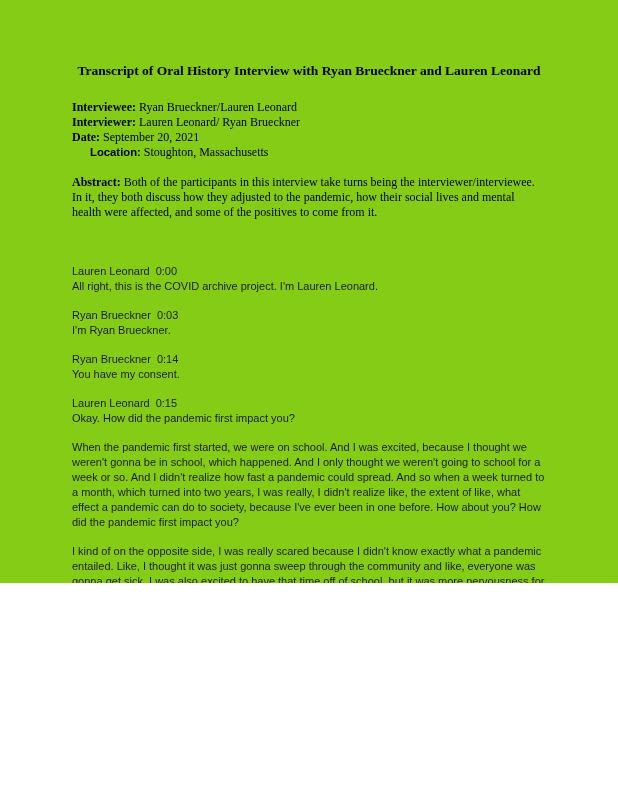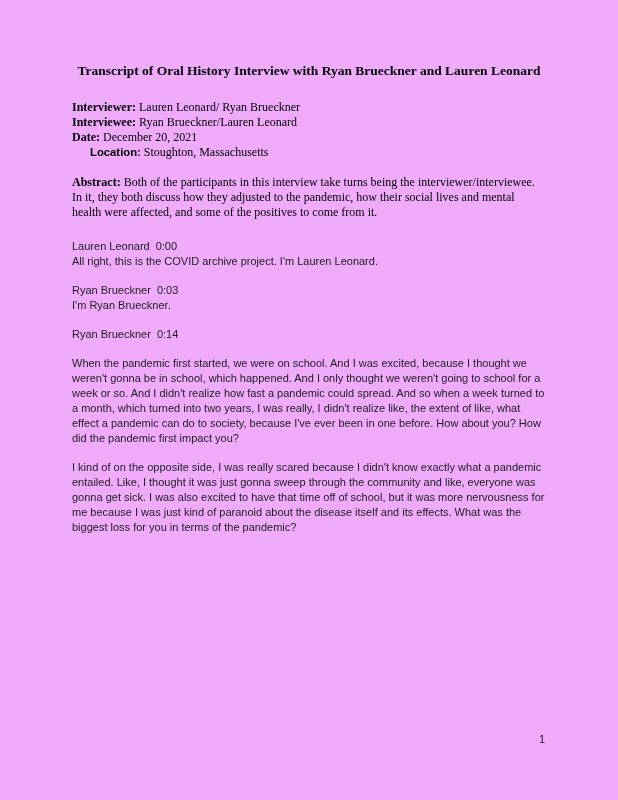--- a/index.html
+++ b/index.html
@@ -3,22 +3,22 @@
 <meta charset="utf-8">
 <style>
   html, body {
     margin: 0;
     padding: 0;
     background: #ffffff;
   }
   .page {
     position: relative;
     width: 618px;
-    height: 800px;
-    background: #f0abfc;
+    height: 583px;
+    background: #84cc16;
     box-sizing: border-box;
     padding: 62px 72px 0 72px;
     font-family: "Liberation Serif", serif;
     color: #000000;
     overflow: hidden;
   }
   .title {
     font-family: "Liberation Serif", serif;
     font-size: 13.5px;
     font-weight: bold;
@@ -42,21 +42,21 @@
   .abstract {
     font-size: 12px;
     line-height: 15px;
     margin: 15px 0 0 0;
   }
   .abstract-label {
     font-weight: bold;
     margin-top: 20px;
   }
   .transcript {
-    margin-top: 19px;
+    margin-top: 44px;
     font-family: "Liberation Sans", sans-serif;
     font-size: 11px;
     line-height: 15px;
     color: #1c1c1c;
   }
   .entry {
     margin-bottom: 14px;
   }
   .entry-head {
     white-space: nowrap;
@@ -79,32 +79,32 @@
 </head>
 <body>
 
 <div class="page">
 
   <h1 class="title">Transcript of Oral History Interview with Ryan Brueckner and Lauren Leonard</h1>
 
   <div class="meta-block">
 
       <div class="meta-row">
+        <span class="meta-label font-serif">Interviewee:</span>
+        <span class="meta-value">Ryan Brueckner/Lauren Leonard</span>
+      </div>
+
+      <div class="meta-row">
         <span class="meta-label font-serif">Interviewer:</span>
         <span class="meta-value">Lauren Leonard/ Ryan Brueckner</span>
       </div>
 
       <div class="meta-row">
-        <span class="meta-label font-serif">Interviewee:</span>
-        <span class="meta-value">Ryan Brueckner/Lauren Leonard</span>
-      </div>
-
-      <div class="meta-row">
         <span class="meta-label font-serif">Date:</span>
-        <span class="meta-value">December 20, 2021</span>
+        <span class="meta-value">September 20, 2021</span>
       </div>
 
       <div class="meta-row">
         <span class="meta-label font-sans">Location:</span>
         <span class="meta-value">Stoughton, Massachusetts</span>
       </div>
     </div>
 
   <p class="abstract">
     <span class="abstract-label">Abstract:</span>
@@ -125,22 +125,29 @@
           <span class="speaker">Ryan Brueckner</span><span class="timestamp">0:03</span>
         </div>
         <p class="entry-text">I'm Ryan Brueckner.</p>
       </div>
 
 
       <div class="entry">
         <div class="entry-head">
           <span class="speaker">Ryan Brueckner</span><span class="timestamp">0:14</span>
         </div>
+        <p class="entry-text">You have my consent.</p>
       </div>
 
+      <div class="entry">
+        <div class="entry-head">
+          <span class="speaker">Lauren Leonard</span><span class="timestamp">0:15</span>
+        </div>
+        <p class="entry-text">Okay. How did the pandemic first impact you?</p>
+      </div>
 
       <div class="entry">
         <p class="entry-text">When the pandemic first started, we were on school. And I was excited, because I thought we weren't gonna be in school, which happened. And I only thought we weren't going to school for a week or so. And I didn't realize how fast a pandemic could spread. And so when a week turned to a month, which turned into two years, I was really, I didn't realize like, the extent of like, what effect a pandemic can do to society, because I've ever been in one before. How about you? How did the pandemic first impact you?</p>
       </div>
 
       <div class="entry">
         <p class="entry-text">I kind of on the opposite side, I was really scared because I didn't know exactly what a pandemic entailed. Like, I thought it was just gonna sweep through the community and like, everyone was gonna get sick. I was also excited to have that time off of school, but it was more nervousness for me because I was just kind of paranoid about the disease itself and its effects. What was the biggest loss for you in terms of the pandemic?</p>
       </div>
     </div>
 

